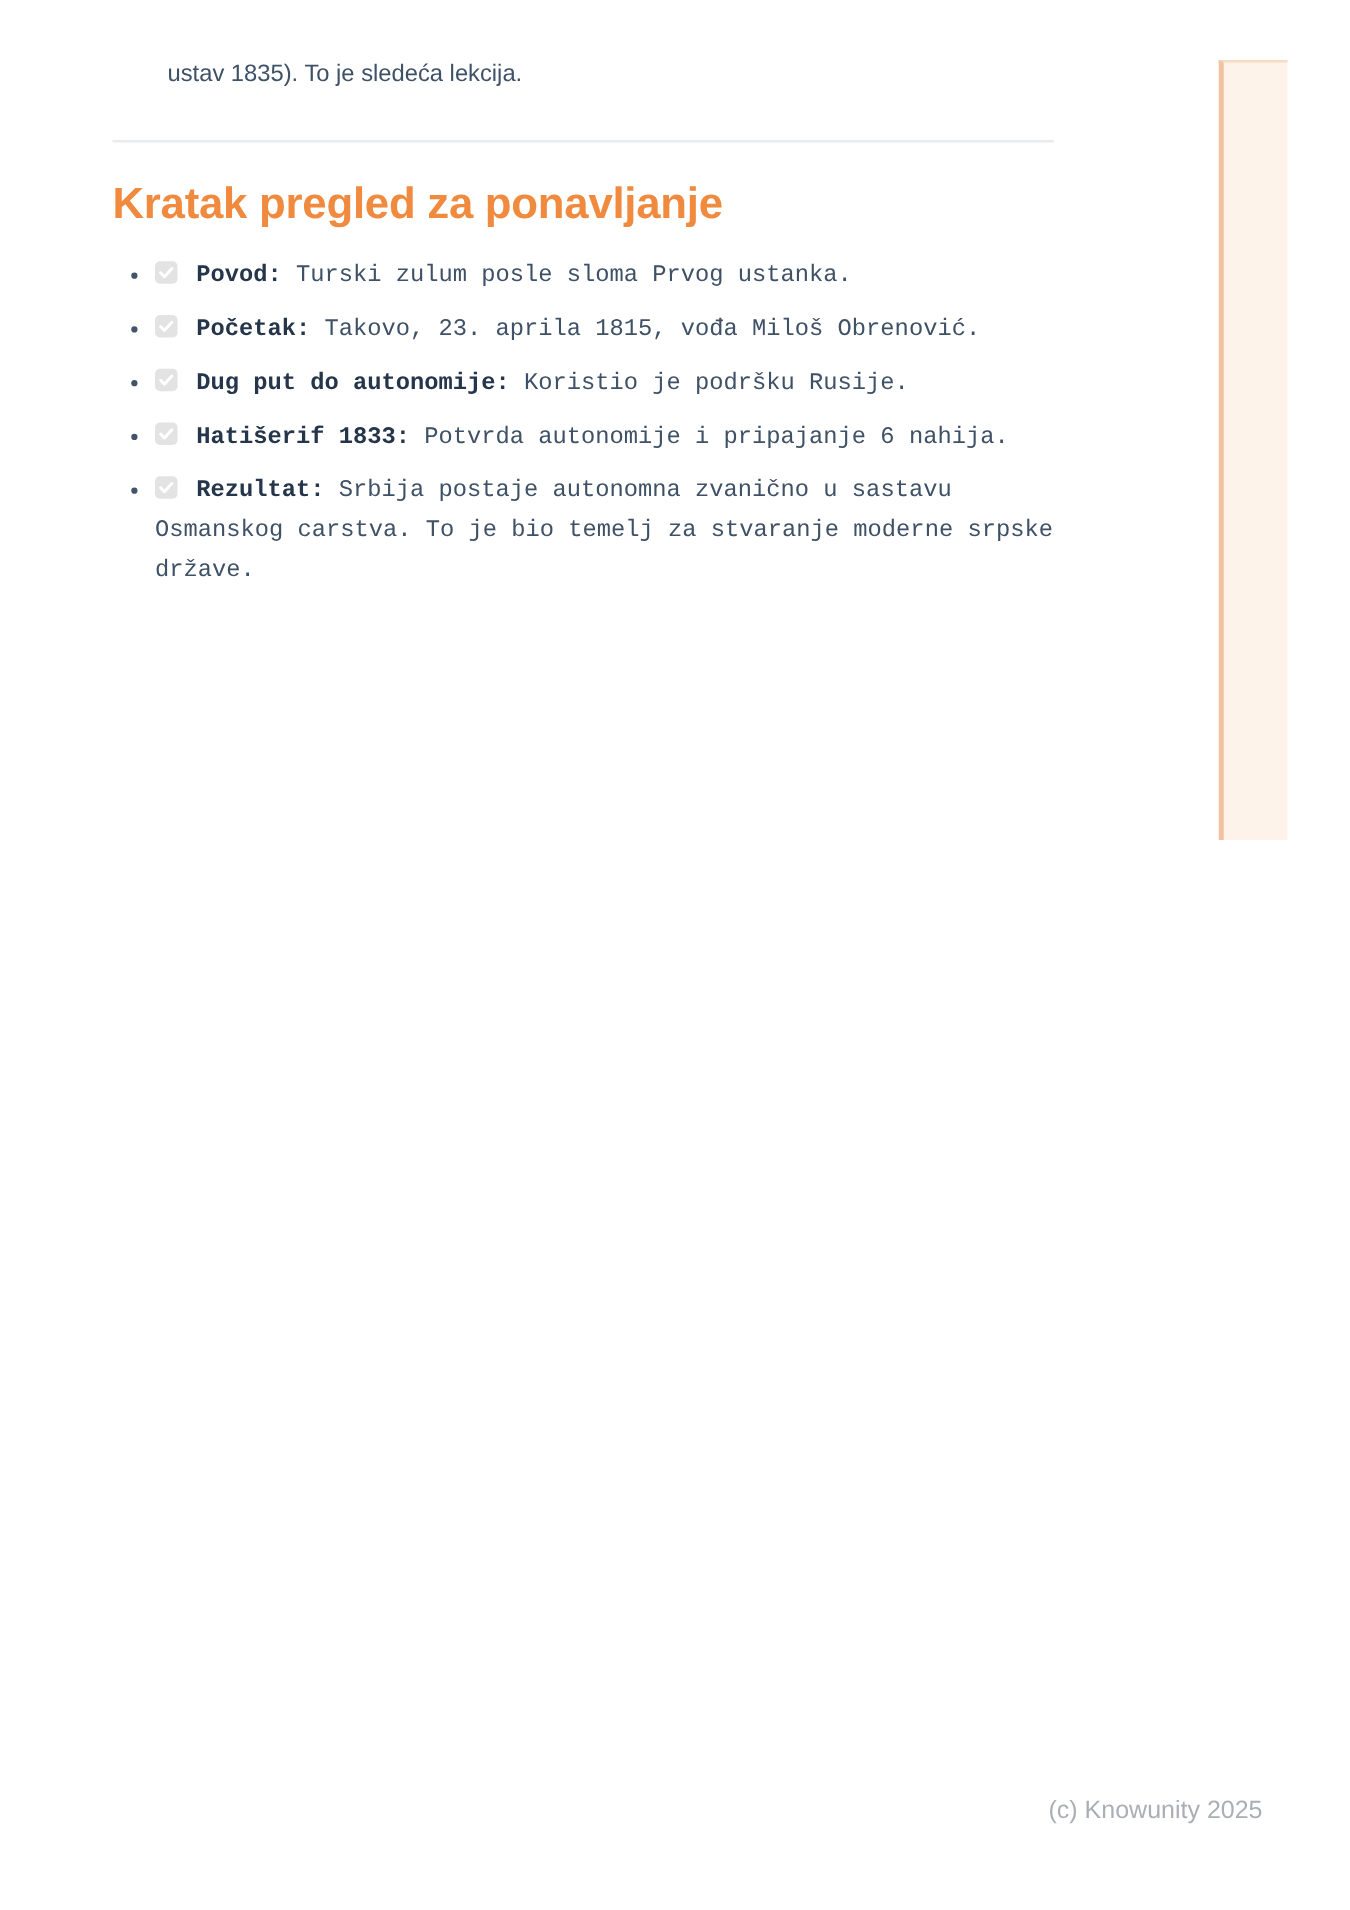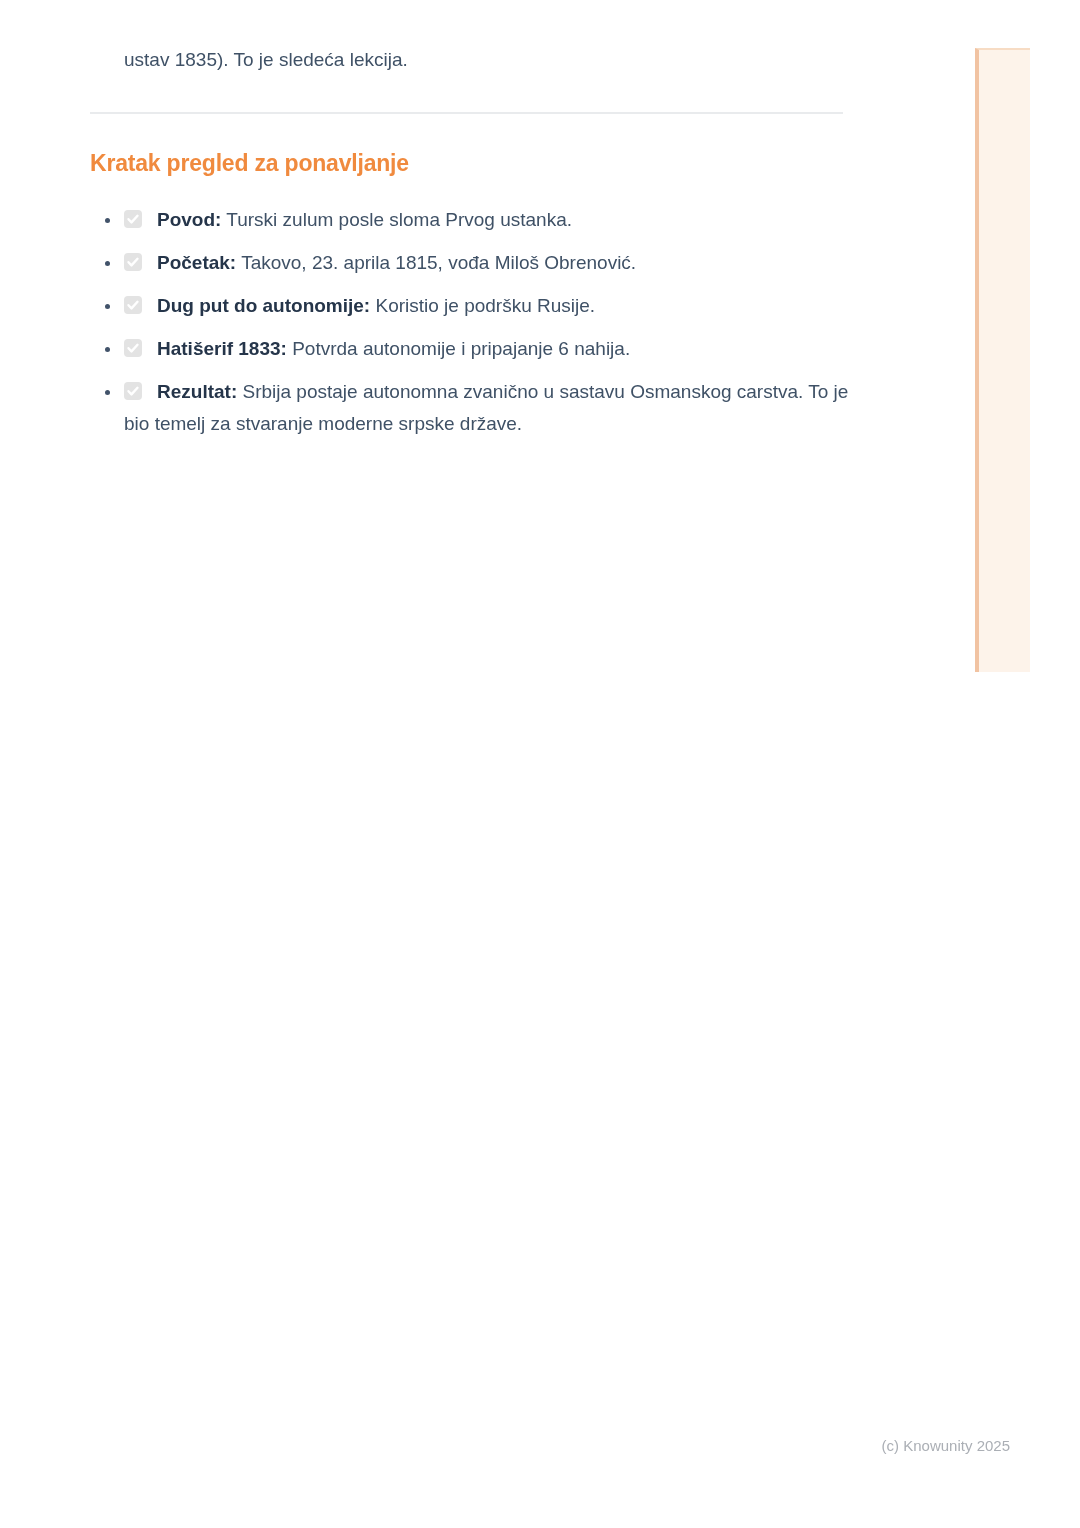--- a/index.html
+++ b/index.html
@@ -13,44 +13,45 @@
     font-family: "Liberation Sans", sans-serif;
     color: #3f5166;
   }
   .content {
     position: absolute;
     top: 44px;
     left: 90px;
     width: 760px;
   }
   .intro {
-    margin: 0 0 0 34px;
+    margin: 0 0 0 44px;
     font-size: 19px;
     line-height: 32px;
     color: #3f5166;
   }
   .divider {
     border: none;
     border-top: 2px solid #e9ebed;
     margin: 36px 0 0 0;
     width: 753px;
   }
   .heading {
     margin: 32px 0 0 0;
-    font-size: 23px;
+    font-size: 35px;
     line-height: 34px;
     font-weight: 700;
     letter-spacing: -0.2px;
     color: #f08a3e;
   }
   .checklist {
     list-style: none;
     margin: 24px 0 16px 0;
     padding: 0;
     width: 760px;
+    font-family: Liberation Mono, monospace;
   }
   .checklist li {
     position: relative;
     padding-left: 34px;
     margin-bottom: 11px;
     font-size: 19px;
     line-height: 32px;
   }
   .bullet {
     position: absolute;
@@ -84,21 +85,21 @@
     width: 55px;
     height: 624px;
     background: #fdf3ea;
     border-left: 4px solid #f1c3a2;
     border-top: 2px solid #f7dcc4;
   }
   .footer {
     position: absolute;
     top: 1437px;
     right: 70px;
-    font-size: 15px;
+    font-size: 20px;
     color: #abafb5;
   }
 </style>
 </head>
 <body>
 
 <div class="page">
 
   <div class="sidebar-highlight"></div>
 

